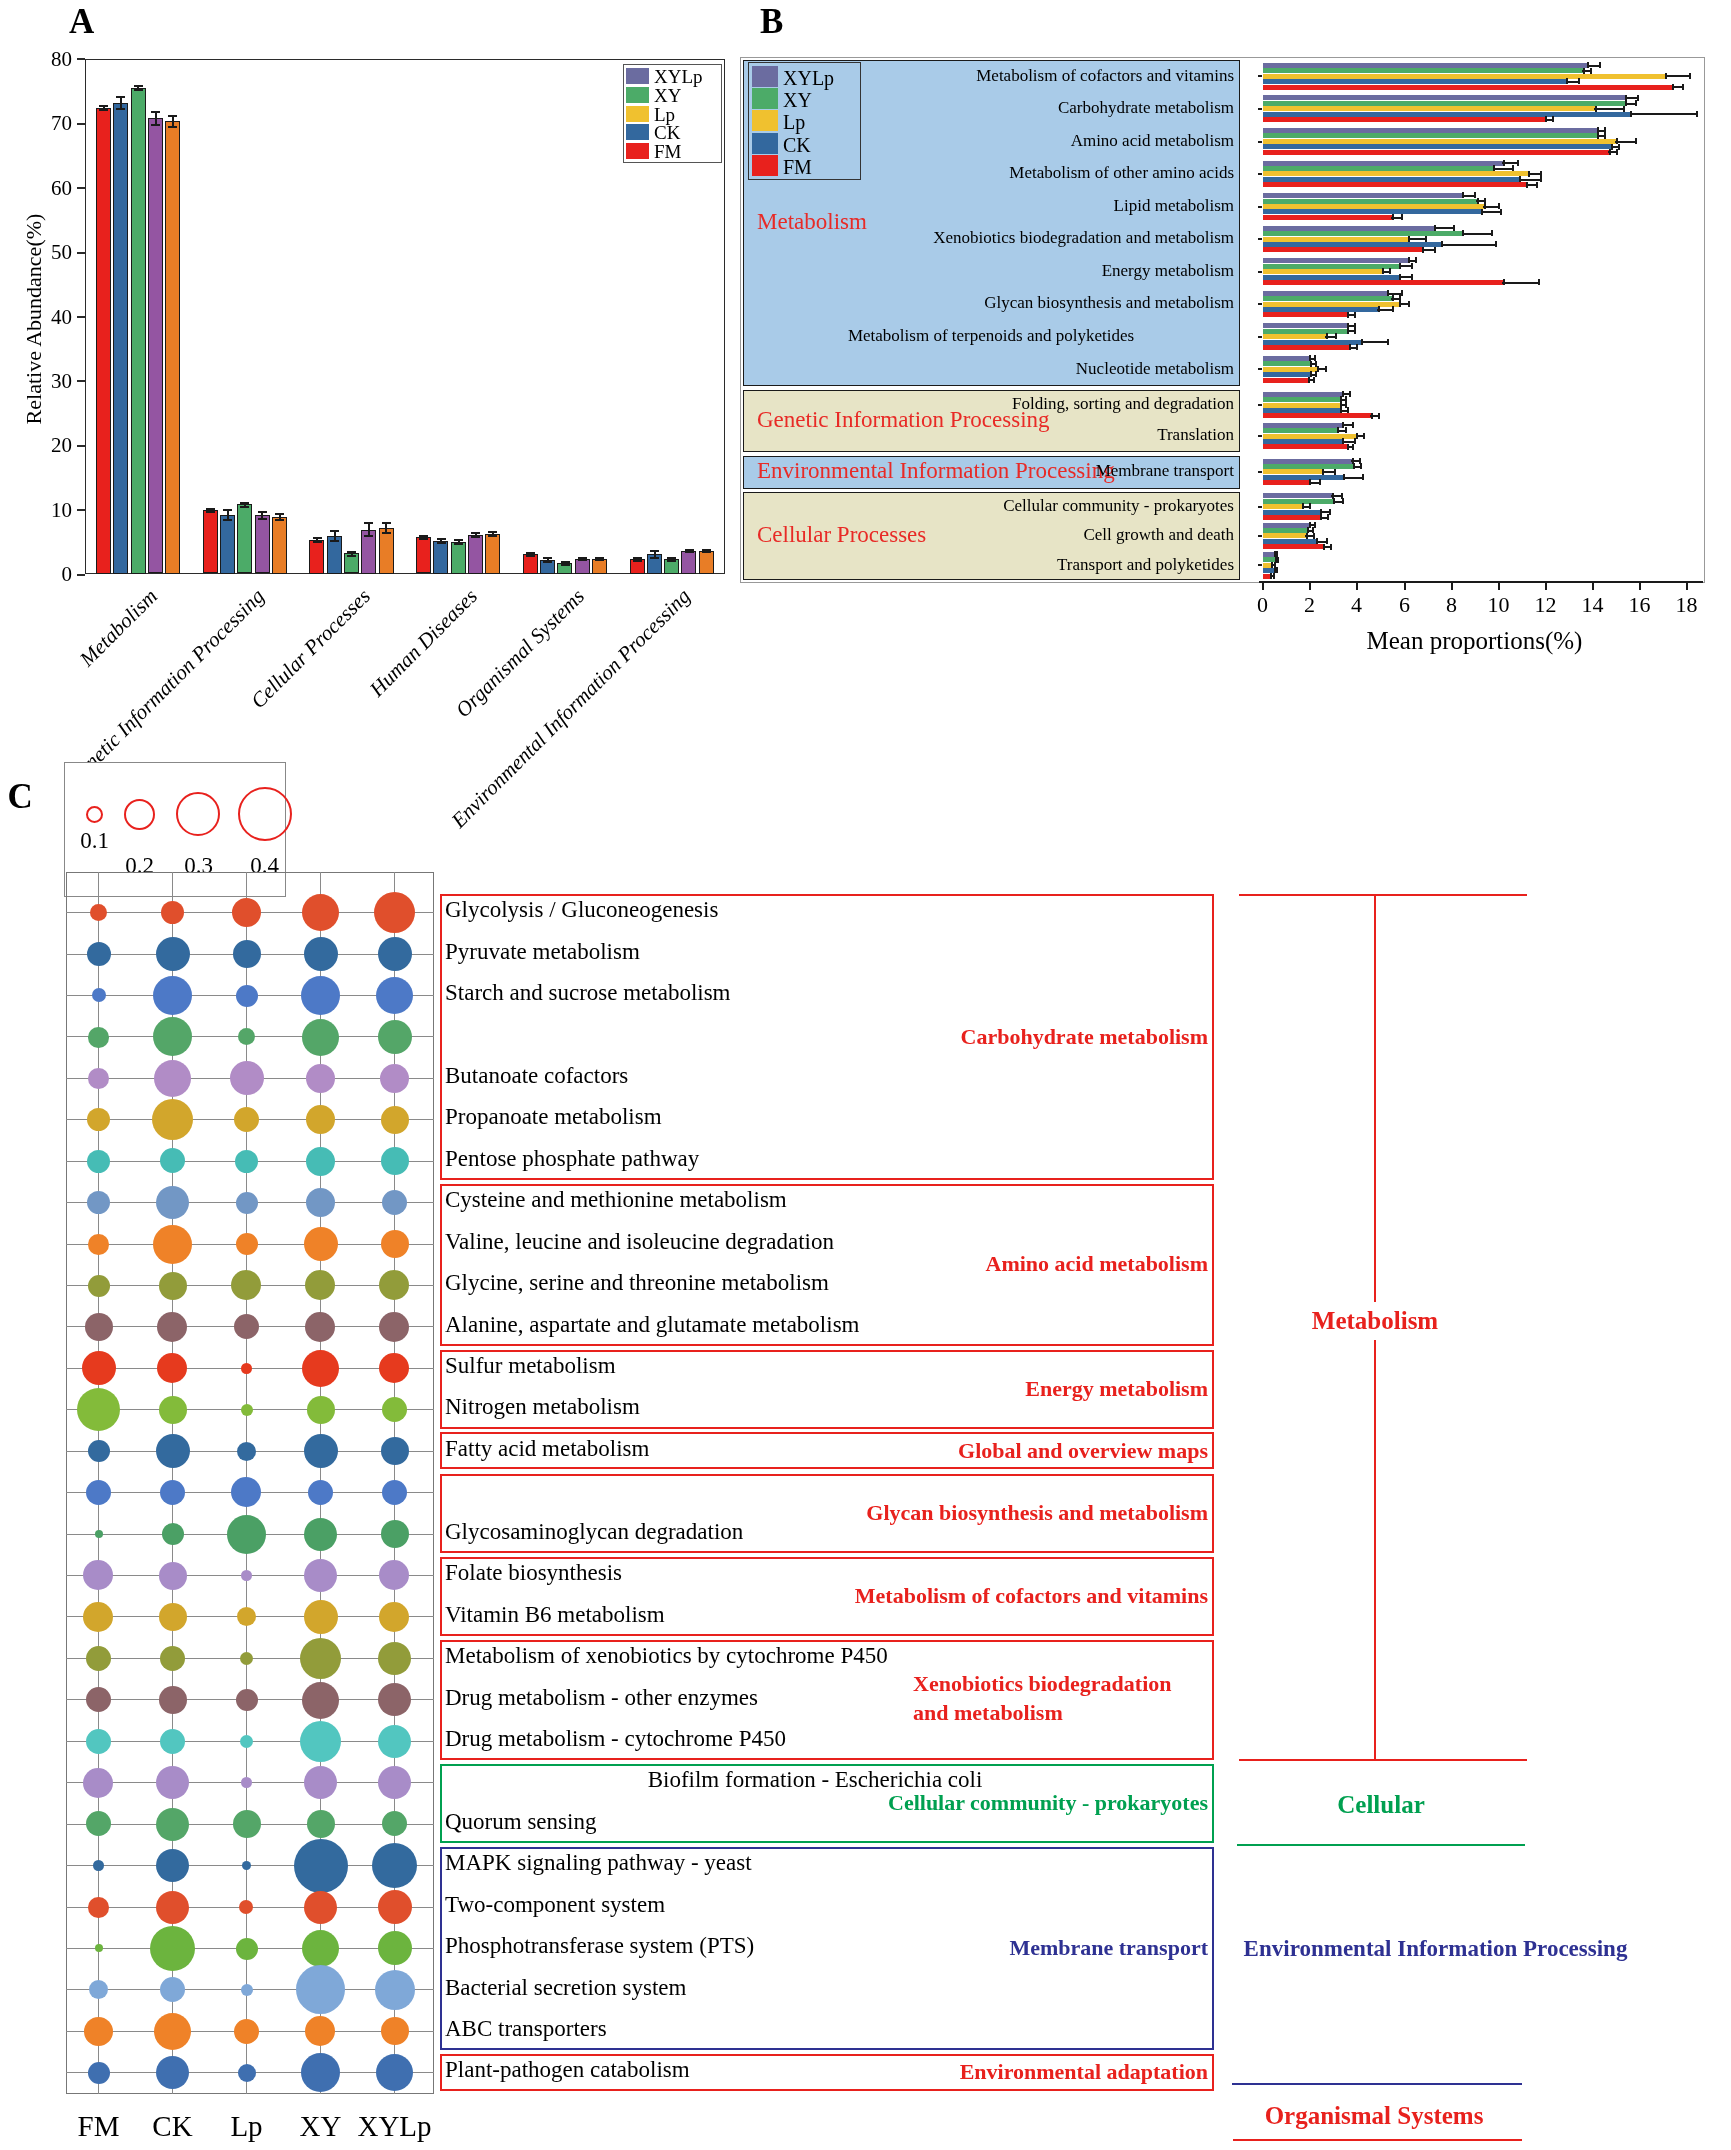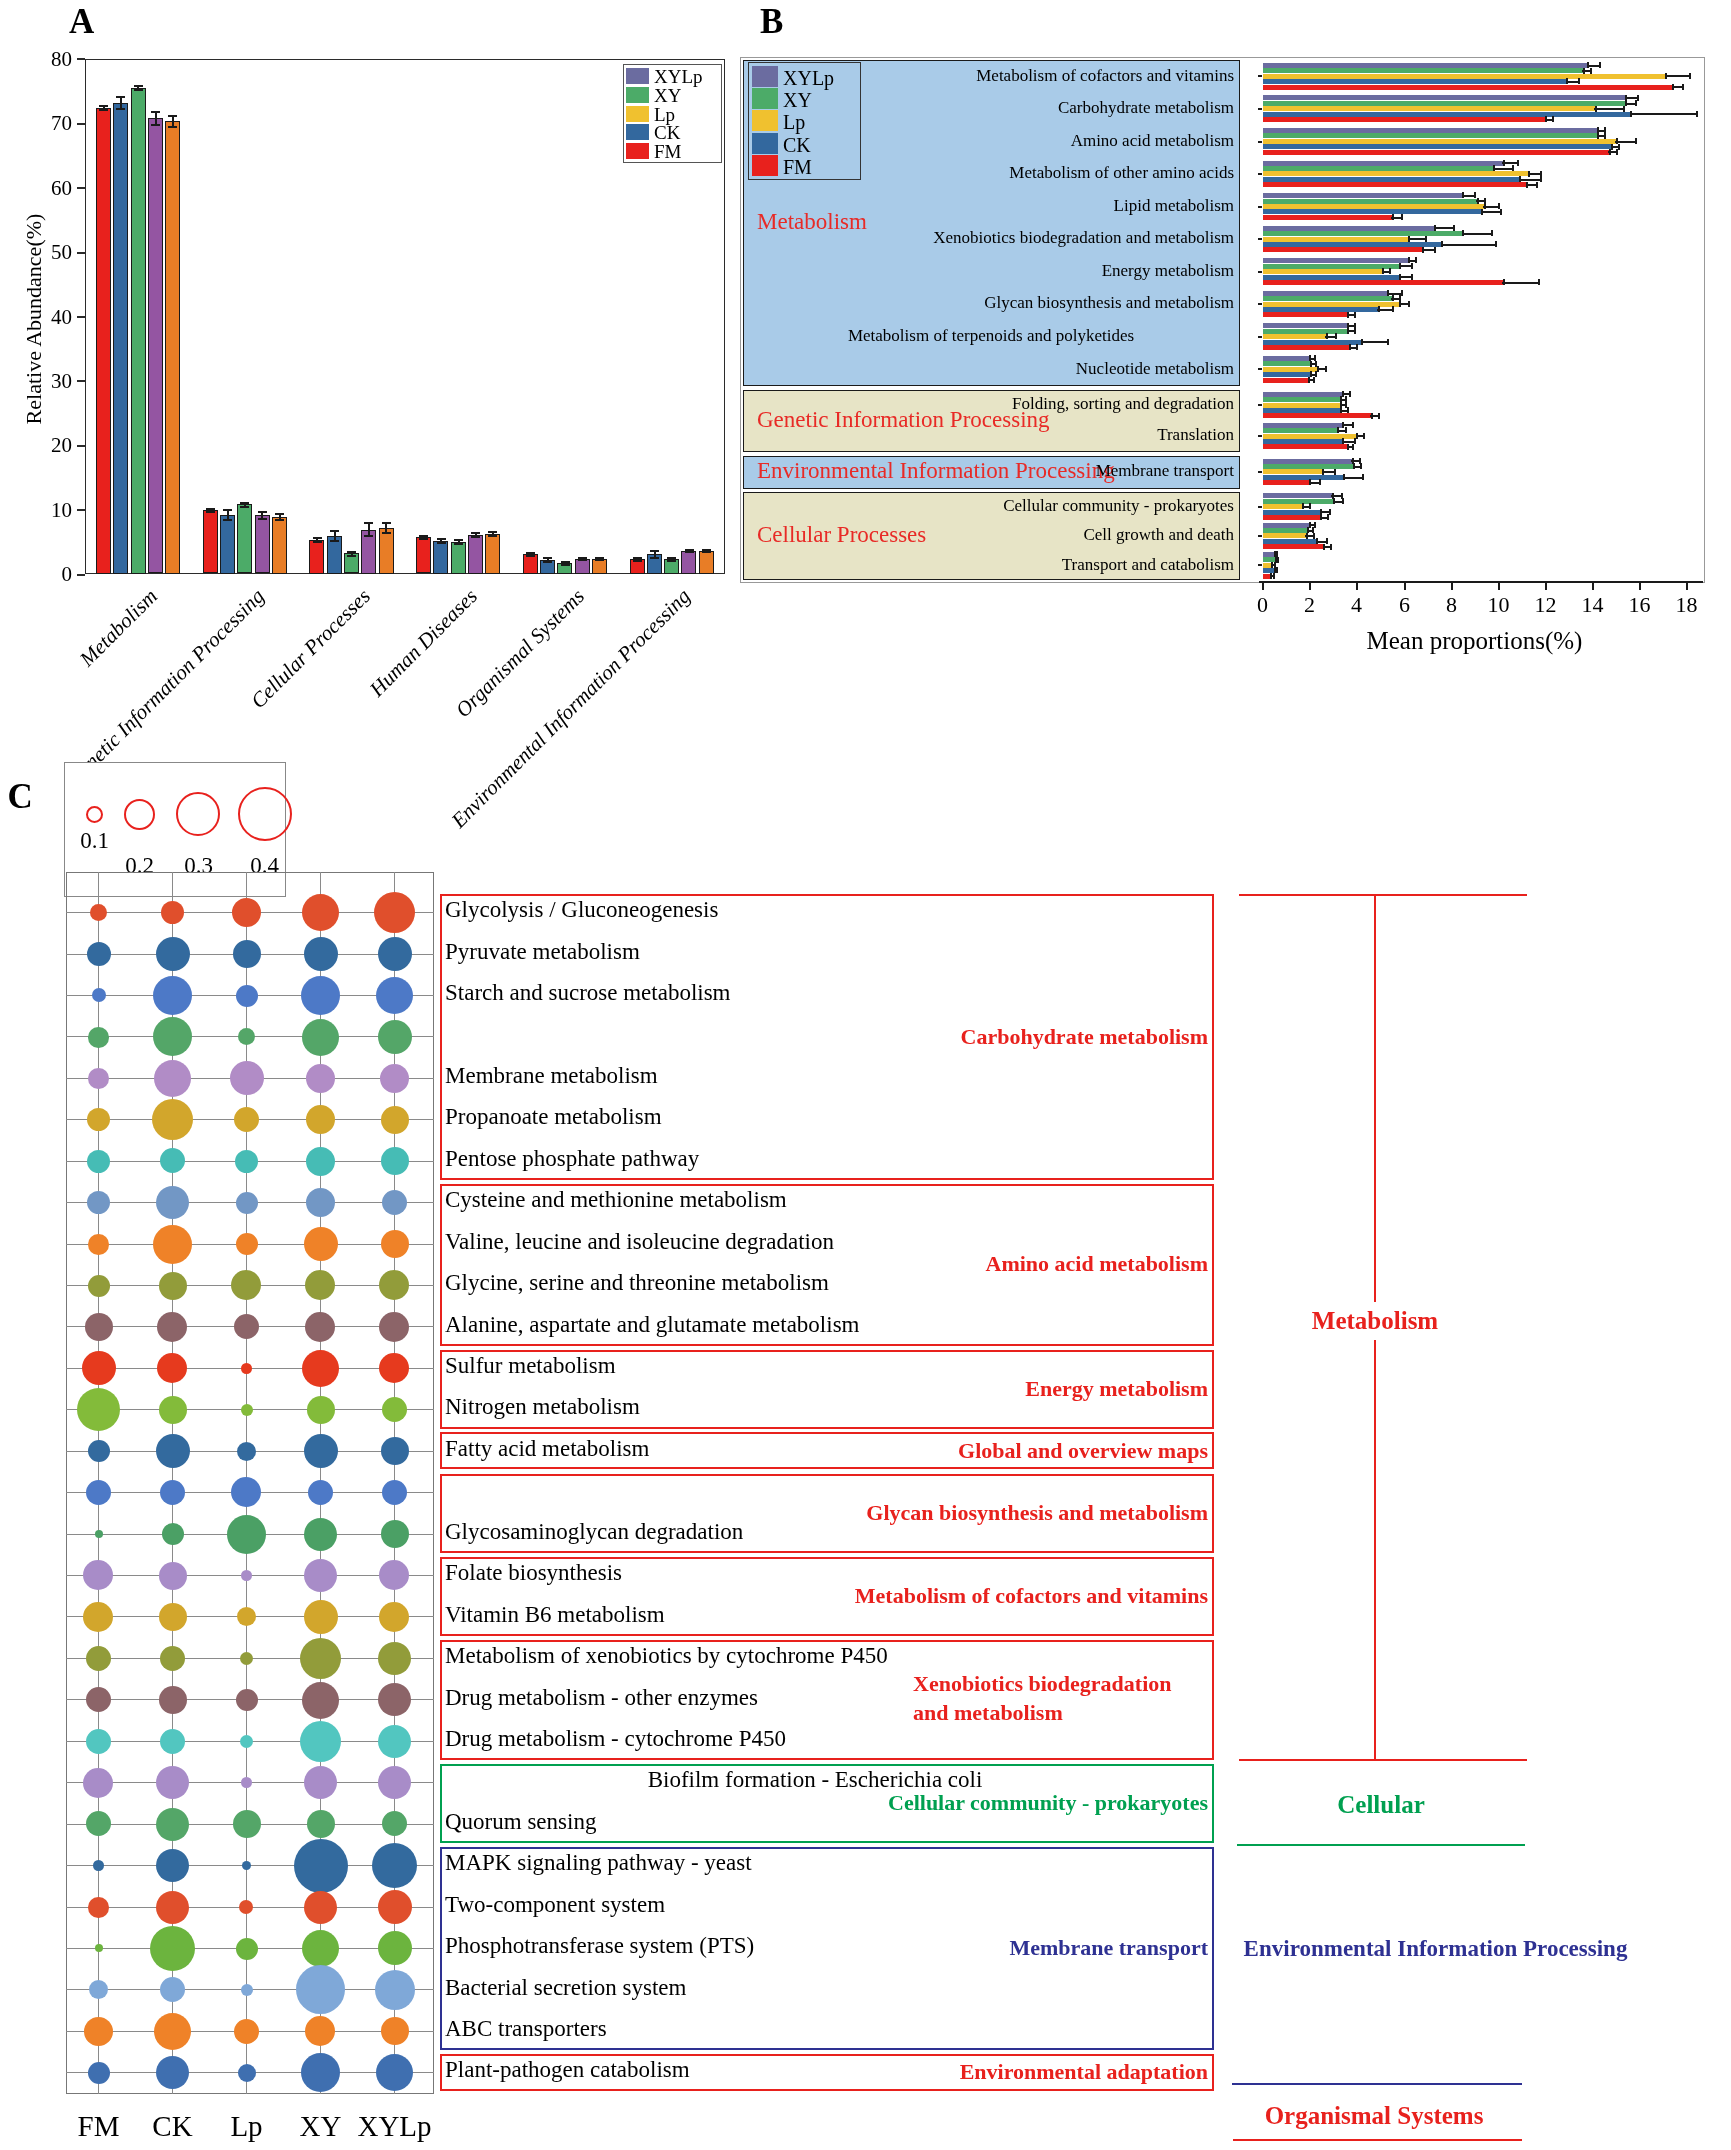--- a/index.html
+++ b/index.html
@@ -508,21 +508,21 @@
     <div class="abs" style="left: 1306px; top: 533px; width: 1.5px; height: 6.4px; background: rgb(26, 26, 26);"></div>
     <div class="abs" style="left: 1313px; top: 533px; width: 1.5px; height: 6.4px; background: rgb(26, 26, 26);"></div>
     <div class="abs" style="left: 1263px; top: 539px; width: 54px; height: 5px; background: rgb(51, 104, 158);"></div>
     <div class="abs" style="left: 1316px; top: 541px; width: 10.4px; height: 1.5px; background: rgb(26, 26, 26);"></div>
     <div class="abs" style="left: 1316px; top: 538px; width: 1.5px; height: 6.4px; background: rgb(26, 26, 26);"></div>
     <div class="abs" style="left: 1326px; top: 538px; width: 1.5px; height: 6.4px; background: rgb(26, 26, 26);"></div>
     <div class="abs" style="left: 1263px; top: 544px; width: 61px; height: 5px; background: rgb(232, 33, 29);"></div>
     <div class="abs" style="left: 1323px; top: 546px; width: 8px; height: 1.5px; background: rgb(26, 26, 26);"></div>
     <div class="abs" style="left: 1323px; top: 544px; width: 1.5px; height: 6.4px; background: rgb(26, 26, 26);"></div>
     <div class="abs" style="left: 1330px; top: 544px; width: 1.5px; height: 6.4px; background: rgb(26, 26, 26);"></div>
-    <div class="abs" style="left: 748px; top: 555px; width: 486px; text-align: right; font-size: 17px; white-space: nowrap;">Transport and catabolism</div>
+    <div class="abs" style="left: 748px; top: 555px; width: 486px; text-align: right; font-size: 17px; white-space: nowrap;">Transport and polyketides</div>
     <div class="abs" style="left: 1258px; top: 564px; width: 4.4px; height: 1.5px; background: rgb(26, 26, 26);"></div>
     <div class="abs" style="left: 1263px; top: 552px; width: 11.8px; height: 5px; background: rgb(107, 108, 160);"></div>
     <div class="abs" style="left: 1274px; top: 554px; width: 3.3px; height: 1.5px; background: rgb(26, 26, 26);"></div>
     <div class="abs" style="left: 1274px; top: 551px; width: 1.5px; height: 6.4px; background: rgb(26, 26, 26);"></div>
     <div class="abs" style="left: 1276px; top: 551px; width: 1.5px; height: 6.4px; background: rgb(26, 26, 26);"></div>
     <div class="abs" style="left: 1263px; top: 557px; width: 13px; height: 5px; background: rgb(76, 171, 104);"></div>
     <div class="abs" style="left: 1275px; top: 559px; width: 3.3px; height: 1.5px; background: rgb(26, 26, 26);"></div>
     <div class="abs" style="left: 1275px; top: 557px; width: 1.5px; height: 6.4px; background: rgb(26, 26, 26);"></div>
     <div class="abs" style="left: 1277px; top: 557px; width: 1.5px; height: 6.4px; background: rgb(26, 26, 26);"></div>
     <div class="abs" style="left: 1263px; top: 563px; width: 9.4px; height: 5px; background: rgb(240, 193, 47);"></div>
@@ -759,21 +759,21 @@
     <div class="abs" style="left: 301px; top: 2053px; width: 39px; height: 39px; background: rgb(63, 111, 176); border-radius: 50%;"></div>
     <div class="abs" style="left: 376px; top: 2054px; width: 37px; height: 37px; background: rgb(63, 111, 176); border-radius: 50%;"></div>
     <div class="abs" style="left: 44px; top: 2110px; width: 109px; text-align: center; font-size: 29px;">FM</div>
     <div class="abs" style="left: 118px; top: 2110px; width: 109px; text-align: center; font-size: 29px;">CK</div>
     <div class="abs" style="left: 192px; top: 2110px; width: 109px; text-align: center; font-size: 29px;">Lp</div>
     <div class="abs" style="left: 266px; top: 2110px; width: 109px; text-align: center; font-size: 29px;">XY</div>
     <div class="abs" style="left: 340px; top: 2110px; width: 109px; text-align: center; font-size: 29px;">XYLp</div>
     <div class="abs" style="left: 445px; top: 897px; width: 740px; font-size: 23px; white-space: nowrap;">Glycolysis / Gluconeogenesis</div>
     <div class="abs" style="left: 445px; top: 939px; width: 740px; font-size: 23px; white-space: nowrap;">Pyruvate metabolism</div>
     <div class="abs" style="left: 445px; top: 980px; width: 740px; font-size: 23px; white-space: nowrap;">Starch and sucrose metabolism</div>
-    <div class="abs" style="left: 445px; top: 1063px; width: 740px; font-size: 23px; white-space: nowrap;">Membrane metabolism</div>
+    <div class="abs" style="left: 445px; top: 1063px; width: 740px; font-size: 23px; white-space: nowrap;">Butanoate cofactors</div>
     <div class="abs" style="left: 445px; top: 1104px; width: 740px; font-size: 23px; white-space: nowrap;">Propanoate metabolism</div>
     <div class="abs" style="left: 445px; top: 1146px; width: 740px; font-size: 23px; white-space: nowrap;">Pentose phosphate pathway</div>
     <div class="abs" style="left: 445px; top: 1187px; width: 740px; font-size: 23px; white-space: nowrap;">Cysteine and methionine metabolism</div>
     <div class="abs" style="left: 445px; top: 1229px; width: 740px; font-size: 23px; white-space: nowrap;">Valine, leucine and isoleucine degradation</div>
     <div class="abs" style="left: 445px; top: 1270px; width: 740px; font-size: 23px; white-space: nowrap;">Glycine, serine and threonine metabolism</div>
     <div class="abs" style="left: 445px; top: 1312px; width: 740px; font-size: 23px; white-space: nowrap;">Alanine, aspartate and glutamate metabolism</div>
     <div class="abs" style="left: 445px; top: 1353px; width: 740px; font-size: 23px; white-space: nowrap;">Sulfur metabolism</div>
     <div class="abs" style="left: 445px; top: 1394px; width: 740px; font-size: 23px; white-space: nowrap;">Nitrogen metabolism</div>
     <div class="abs" style="left: 445px; top: 1436px; width: 740px; font-size: 23px; white-space: nowrap;">Fatty acid metabolism</div>
     <div class="abs" style="left: 445px; top: 1519px; width: 740px; font-size: 23px; white-space: nowrap;">Glycosaminoglycan degradation</div>

